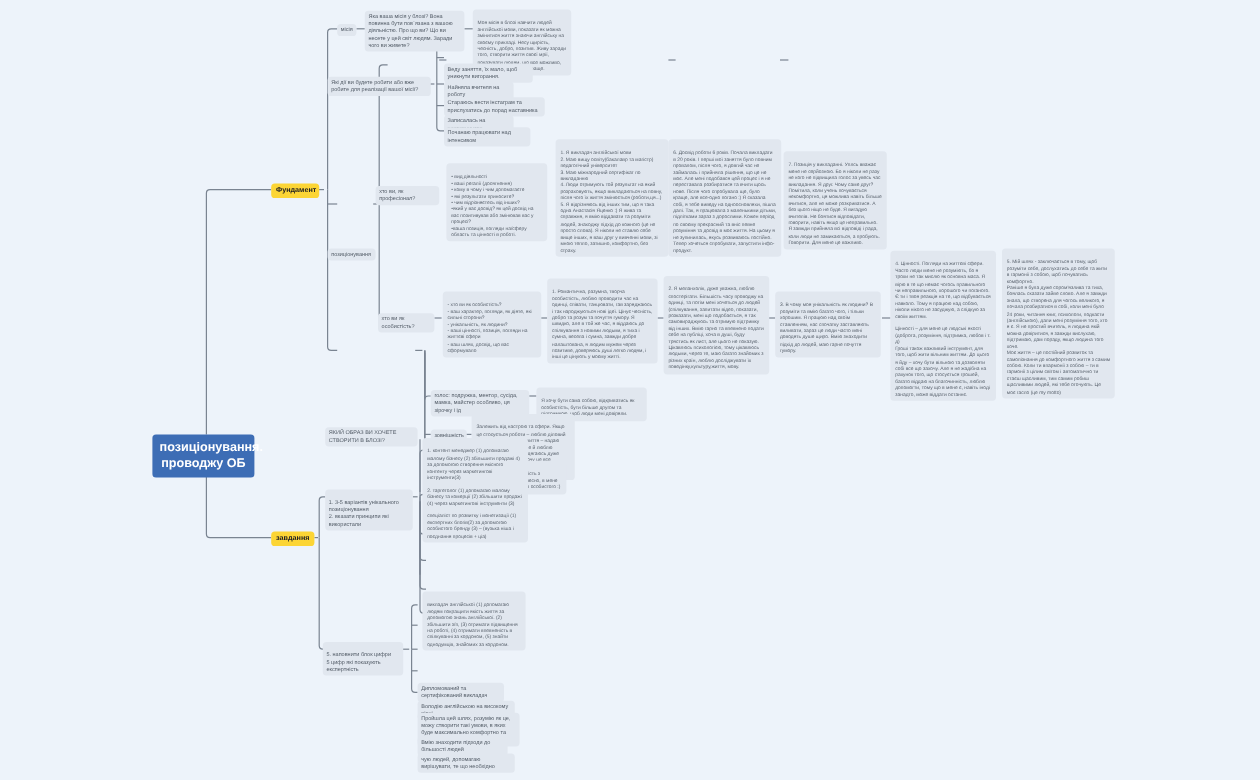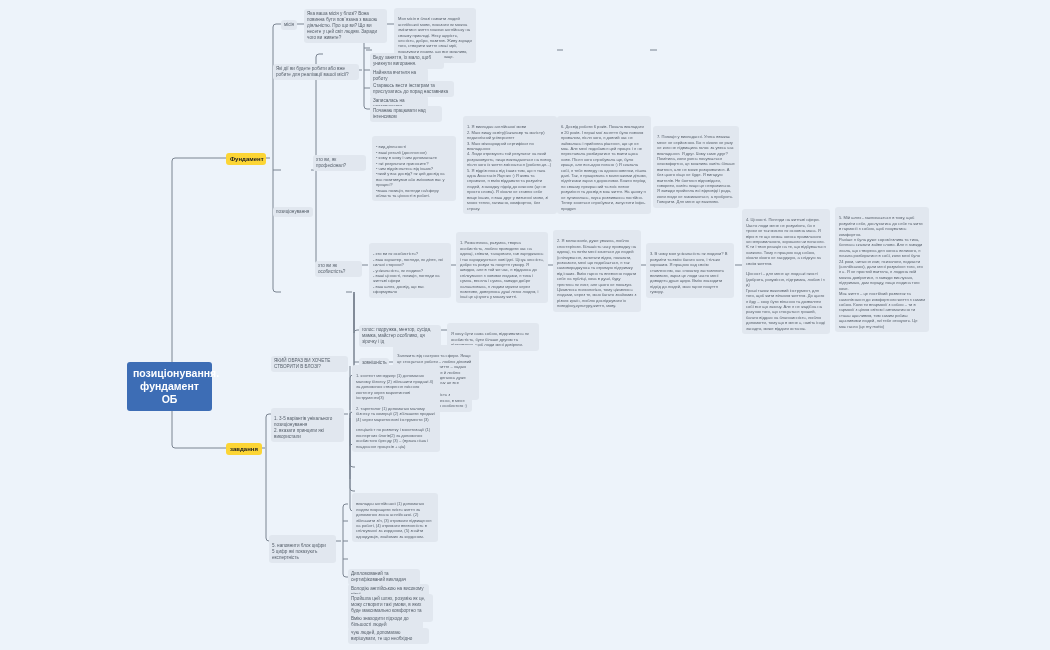--- a/index.html
+++ b/index.html
@@ -77,21 +77,21 @@
     <path d="M335 541 H341"></path>
     <path d="M343 541 V507 Q343 504 346 504 H348"></path>
     <path d="M343 541 V574 Q343 577 346 577 H348"></path>
     <path d="M343 521 H348"></path>
         <path d="M343 541 H348"></path>
         <path d="M343 559 H348"></path>
   </g>
 </svg>
 
 <div class="node root" style="left:127px;top:362px;width:85px;">
-  <span>позиціонування. фундамент ОБ</span>
+  <span>позиціонування. проводжу ОБ</span>
 </div>
 
 <div class="node main" style="left:226px;top:153px;width:40px;">
   <span>Фундамент</span>
 </div>
 
 <div class="node main" style="left:226px;top:443px;width:36px;">
   <span>завдання</span>
 </div>
 

